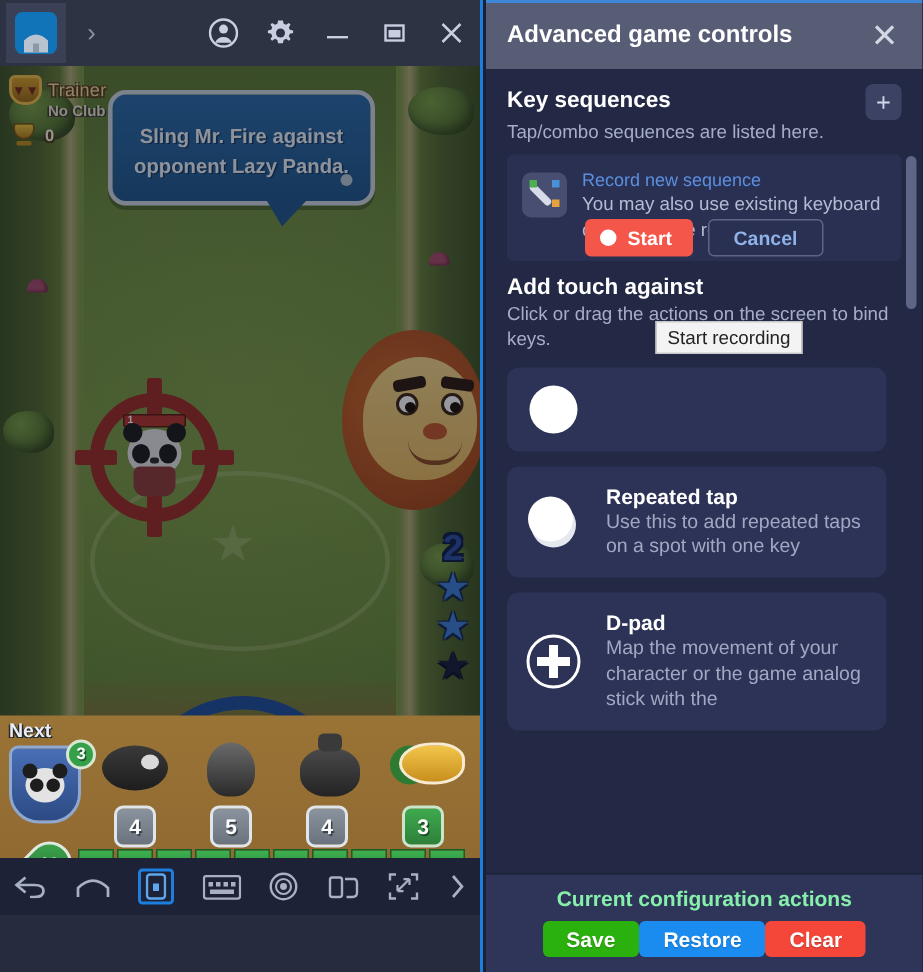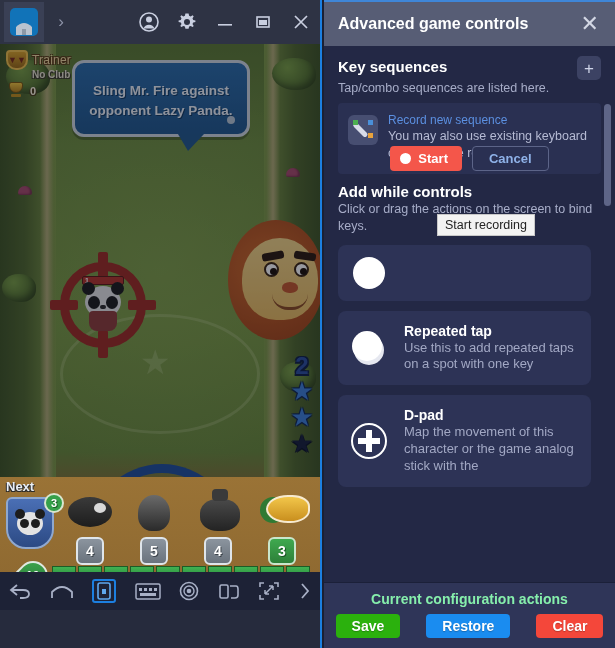--- a/index.html
+++ b/index.html
@@ -363,21 +363,21 @@
     position:absolute; right:4px; top:58px; width:7px; height:320px;
     background:transparent;
   }
   .scroll-thumb { width:7px; height:102px; border-radius:4px; background:#5e6587; }
 
   .panel-foot {
     flex:none; background:#2f3558; padding:8px 0 10px; text-align:center;
     border-top:1px solid #1b2039;
   }
   .foot-title { color:#86efac; font-size:14px; font-weight:bold; }
-  .foot-btns { display:flex; gap:26px; justify-content:center; margin-top:7px; }
+  .foot-btns { display:flex; gap:0; justify-content:center; margin-top:7px; }
   .fbtn { font-size:14px; font-weight:bold; color:#fff; border-radius:4px; padding:4px 16px; text-shadow:0 1px 1px rgba(0,0,0,.25); }
   .fbtn.save { background:#2bb10d; }
   .fbtn.restore { background:#1a8cf0; }
   .fbtn.clear { background:#f4473a; }
 </style>
 </head>
 <body>
 
 <div class="root">
 
@@ -660,21 +660,21 @@
       <div class="rec-btns" style="margin-top:-28px; position:relative; z-index:2;">
         <div class="btn-start">
           <span class="rec-dot"></span>
           <span>Start</span>
         </div>
         <div class="btn-cancel">Cancel</div>
       </div>
 
       <div class="tooltip">Start recording</div>
 
-      <div class="touch-title">Add while controls</div>
+      <div class="touch-title">Add touch against</div>
       <div class="touch-sub">Click or drag the actions on the screen to bind keys.</div>
 
       <div class="cards">
 
         <div class="tcard">
           <div class="ic">
               <div class="circ"></div>
             </div>
         </div>
 
@@ -693,21 +693,21 @@
 
         <div class="tcard">
           <div class="ic">
             <div class="dpad">
                 <i class="v"></i>
                 <i class="h"></i>
               </div>
           </div>
           <div class="tc-body">
             <div class="tc-title">D-pad</div>
-            <div class="tc-desc">Map the movement of this character or the game analog stick with the</div>
+            <div class="tc-desc">Map the movement of your character or the game analog stick with the</div>
           </div>
         </div>
 
       </div>
 
       <div class="scrollbar">
         <div class="scroll-thumb"></div>
       </div>
     </div>
 

